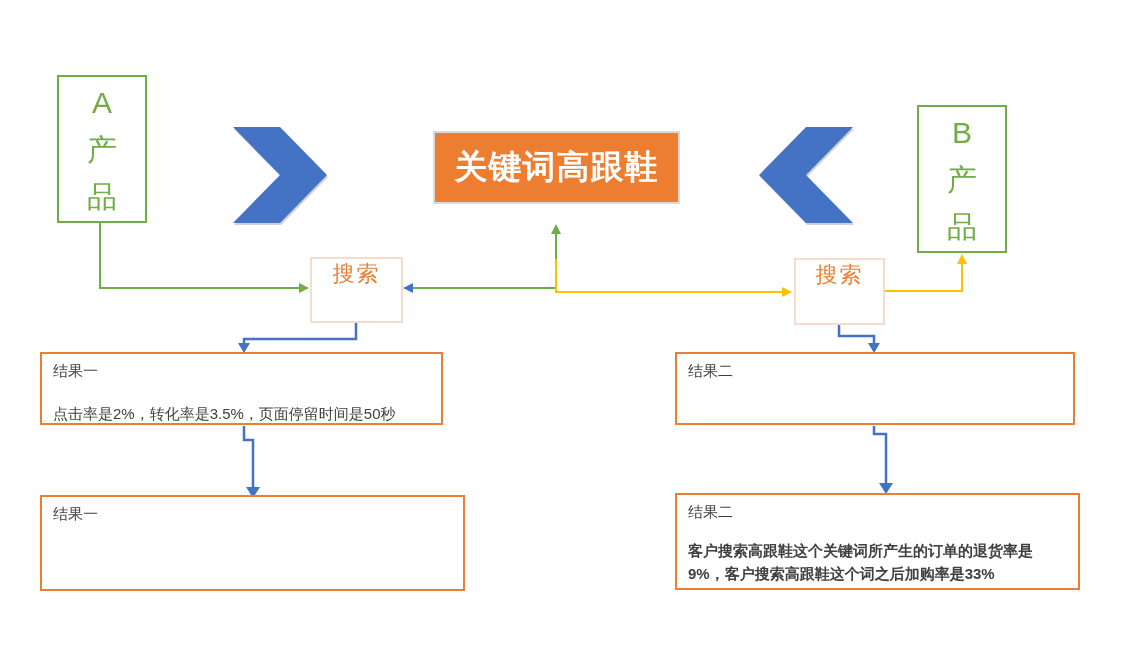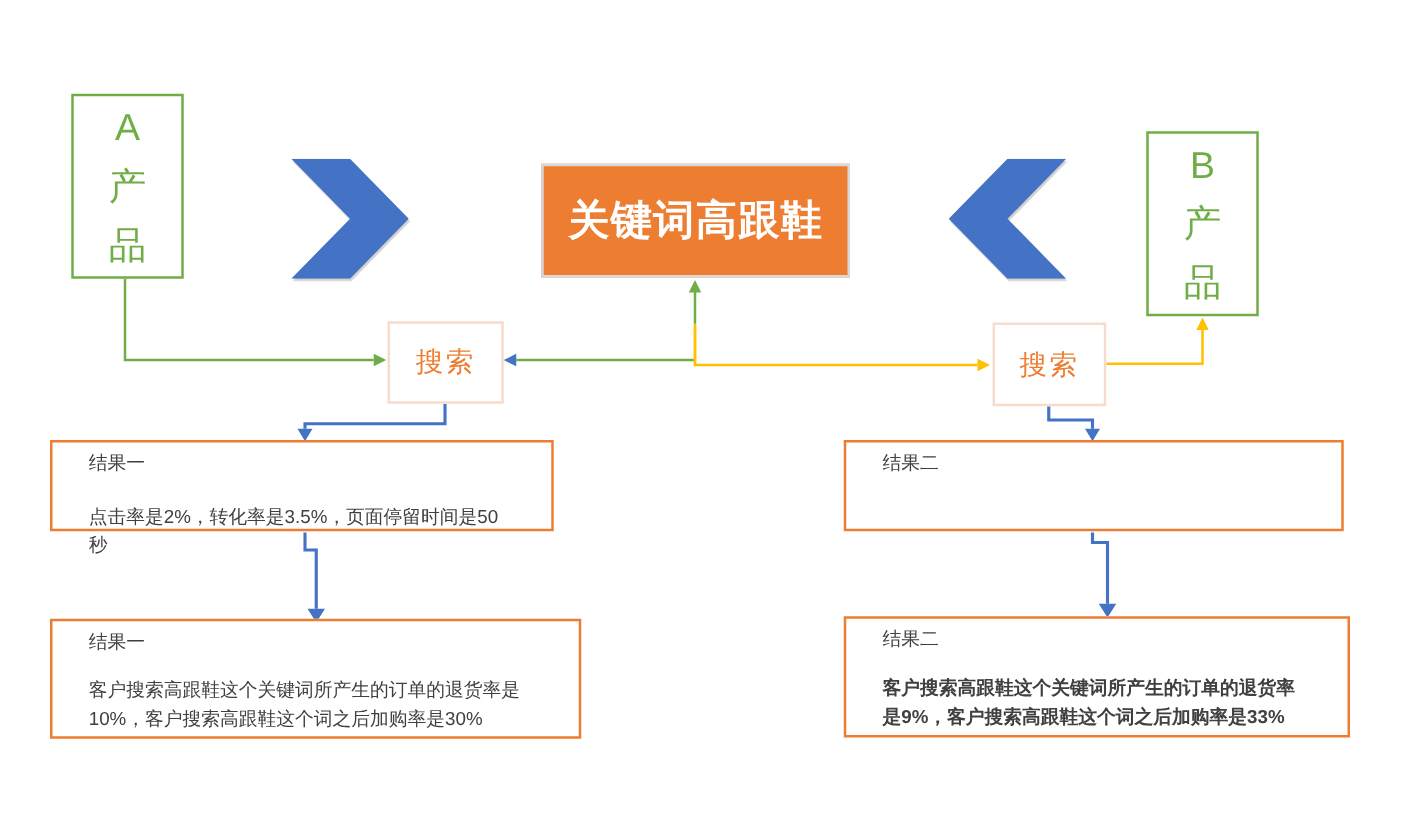--- a/index.html
+++ b/index.html
@@ -16,27 +16,27 @@
   }
   
   .keyword-box{
     background:#ED7D31;border:2px solid #D9D9D9;color:#fff;
     display:flex;align-items:center;justify-content:center;
     font-size:33px;font-weight:bold;letter-spacing:1px;
   }
   
   .search-box{
     background:#fff;border:2px solid #F6DCCB;color:#ED7D31;
-    display:flex;align-items:center;justify-content:center;
+    display:flex;align-items:flex-start;justify-content:center;
     font-size:22px;letter-spacing:2px;
   }
   
   .result-box{
     background:#fff;border:2px solid #ED7D31;color:#404040;
-    padding:7px 29px;font-size:15px;line-height:20px;
+    padding:7px 11px;font-size:15px;line-height:20px;
   }
   .result-title{display:block;}
   .result-body{display:block;margin-top:21px;line-height:23px;}
   .connectors{position:absolute;left:0;top:0;pointer-events:none;}
   .chevron{filter:drop-shadow(1px 2px 0 rgba(170,170,170,0.55));}
 </style>
 </head>
 <body>
 
 <div class="canvas">
@@ -93,21 +93,21 @@
   <div class="abs product-box" style="left:57px;top:75px;width:90px;height:148px;">
     <span>A</span>
     <span>产</span>
     <span>品</span>
   </div>
 
   <svg class="abs chevron" style="left:233px;top:127px;" width="94" height="96" viewBox="0 0 94 96">
     <polygon points="0,0 47,0 94,48 47,96 0,96 47,48" fill="#4472C4"></polygon>
   </svg>
 
-  <div class="abs keyword-box" style="left:433px;top:131px;width:247px;height:91px;">
+  <div class="abs keyword-box" style="left:433px;top:131px;width:247px;height:73px;">
     <span>关键词高跟鞋</span>
   </div>
 
   <svg class="abs chevron" style="left:759px;top:127px;" width="94" height="96" viewBox="0 0 94 96">
     <polygon points="94,0 47,0 0,48 47,96 94,96 47,48" fill="#4472C4"></polygon>
   </svg>
 
   <div class="abs product-box" style="left:917px;top:105px;width:90px;height:148px;">
     <span>B</span>
     <span>产</span>
@@ -122,21 +122,20 @@
     <span>搜索</span>
   </div>
 
   <div class="abs result-box" style="left:40px;top:352px;width:403px;height:73px;">
     <span class="result-title">结果一</span>
     <span class="result-body">点击率是2%，转化率是3.5%，页面停留时间是50秒</span>
   </div>
 
   <div class="abs result-box" style="left:40px;top:495px;width:425px;height:96px;">
     <span class="result-title">结果一</span>
-    <span class="result-body" style="margin-top:17px;">客户搜索高跟鞋这个关键词所产生的订单的退货率是10%，客户搜索高跟鞋这个词之后加购率是30%</span>
   </div>
 
   <div class="abs result-box" style="left:675px;top:352px;width:400px;height:73px;">
     <span class="result-title">结果二</span>
   </div>
 
   <div class="abs result-box" style="left:675px;top:493px;width:405px;height:97px;">
     <span class="result-title">结果二</span>
     <span class="result-body" style="margin-top:17px;font-weight:bold;">客户搜索高跟鞋这个关键词所产生的订单的退货率是9%，客户搜索高跟鞋这个词之后加购率是33%</span>
   </div>

